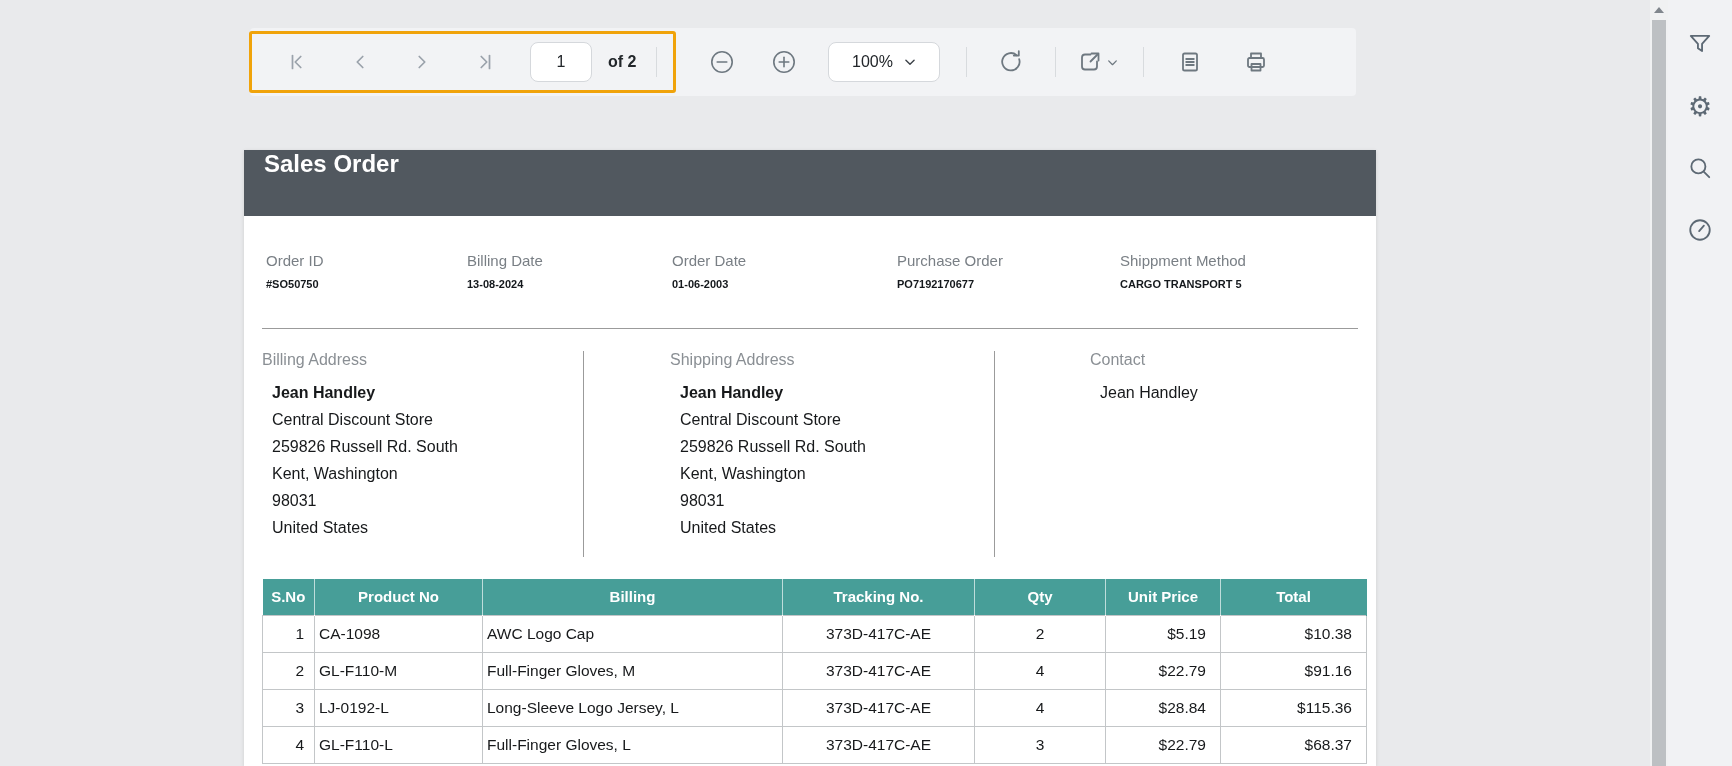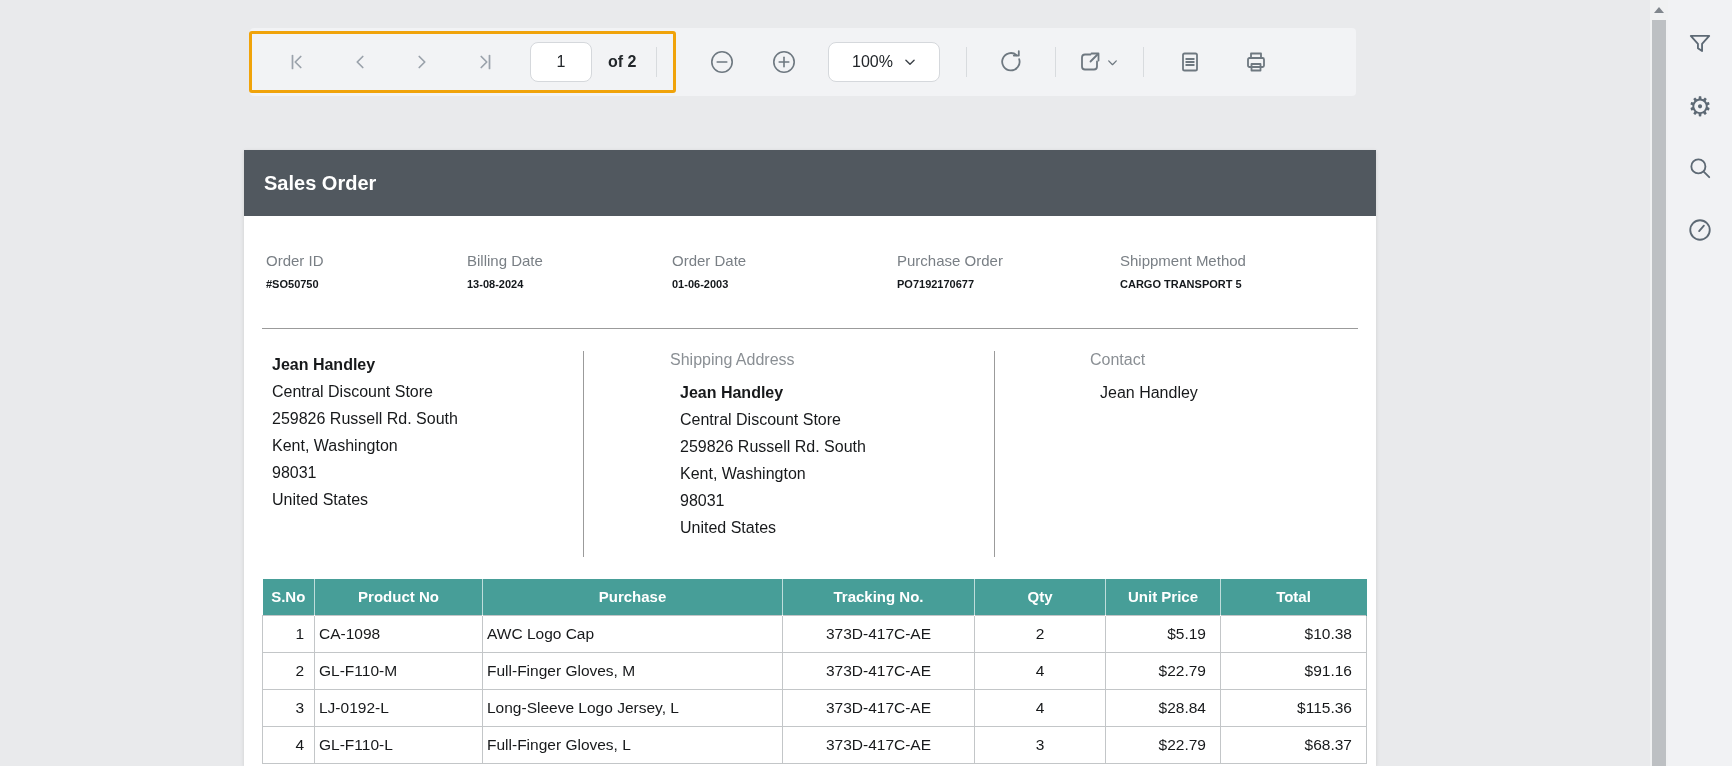--- a/index.html
+++ b/index.html
@@ -60,22 +60,22 @@
   
   .page {
     position:absolute; left:244px; top:150px;
     width:1132px; height:616px;
     background:#ffffff;
     box-shadow:0 1px 4px rgba(0,0,0,0.12);
     overflow:hidden;
   }
   .band {
     height:66px; background:#51585f; color:#fff;
-    display:flex; align-items:center; padding-left:20px;
-    font-size:20px; font-weight:bold;
+    display:flex; align-items:flex-start; padding-left:20px;
+    font-size:24px; font-weight:bold;
   }
   .order-row { position:relative; margin:36px 18px 0; height:46px; }
   .field { position:absolute; top:0; }
   .f0{left:4px;} .f1{left:205px;} .f2{left:410px;} .f3{left:635px;} .f4{left:858px;}
   .field .lbl { font-size:15px; color:#797f85; }
   .field .val { font-size:11px; font-weight:bold; color:#14181c; margin-top:9px; }
   .rule { border:none; border-top:1px solid #9b9b9b; margin:30px 18px 0; }
 
   .addresses { display:flex; margin:22px 18px 0; }
   .addr-col { padding-bottom:16px; }
@@ -284,20 +284,21 @@
     <div class="field f4">
       <div class="lbl">Shippment Method</div>
       <div class="val">CARGO TRANSPORT 5</div>
     </div>
   </div>
 
   <hr class="rule">
 
   <div class="addresses">
     <div class="addr-col col-billing">
+      <div class="addr-heading">Billing Address</div>
       <div class="addr-line addr-name">Jean Handley</div>
       <div class="addr-line">Central Discount Store</div>
       <div class="addr-line">259826 Russell Rd. South</div>
       <div class="addr-line">Kent, Washington</div>
       <div class="addr-line">98031</div>
       <div class="addr-line">United States</div>
     </div>
     <div class="addr-col col-shipping">
       <div class="addr-heading">Shipping Address</div>
       <div class="addr-line addr-name">Jean Handley</div>
@@ -311,21 +312,21 @@
       <div class="addr-heading">Contact</div>
       <div class="addr-line">Jean Handley</div>
     </div>
   </div>
 
   <table class="items">
     <thead>
       <tr>
         <th class="c-sno">S.No</th>
         <th class="c-pno">Product No</th>
-        <th class="c-prod">Purchase</th>
+        <th class="c-prod">Billing</th>
         <th class="c-trk">Tracking No.</th>
         <th class="c-qty">Qty</th>
         <th class="c-uprice">Unit Price</th>
         <th class="c-total">Total</th>
       </tr>
     </thead>
     <tbody>
       <tr>
         <td class="a-r">1</td>
         <td class="a-l">CA-1098</td>

